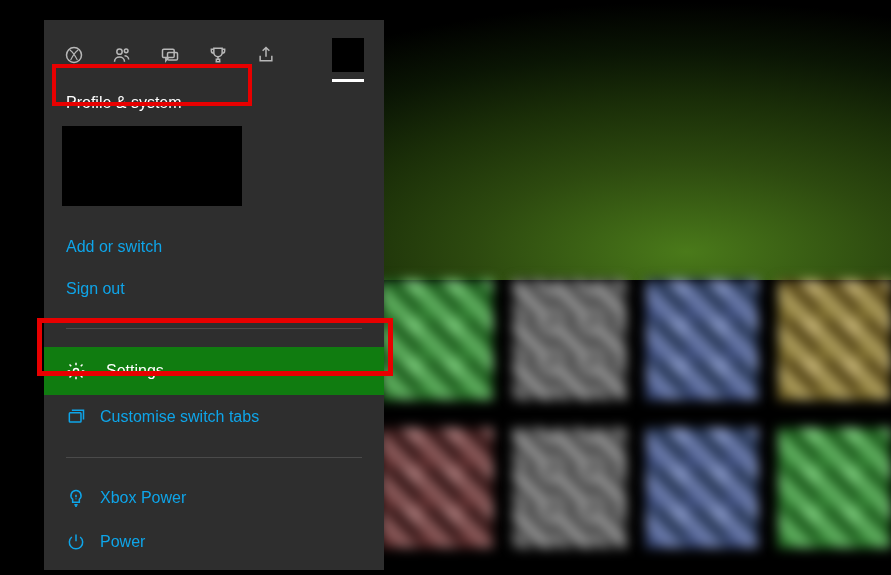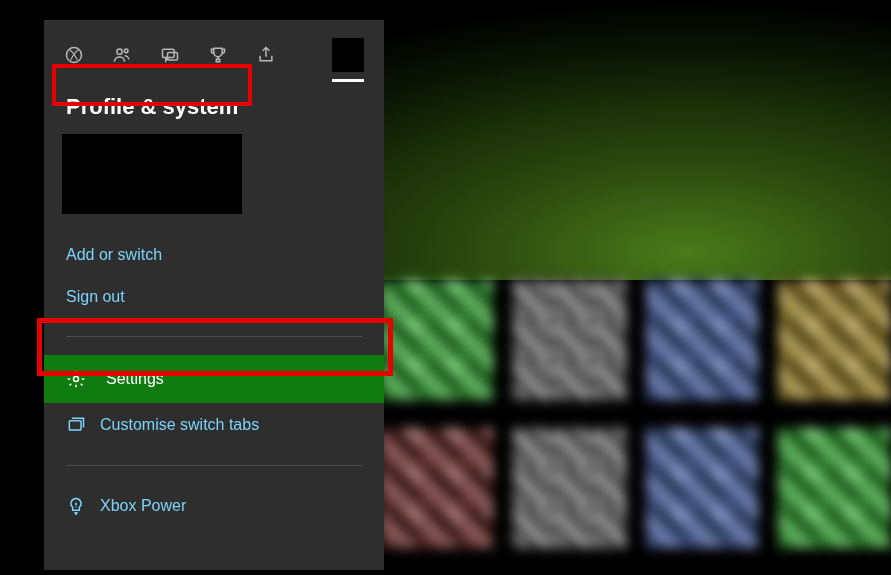--- a/index.html
+++ b/index.html
@@ -91,39 +91,39 @@
       right: 0;
       height: 3px;
       background: #fff;
     }
 
     .title-wrap {
       margin: 8px 14px 10px 14px;
       padding: 4px 8px;
     }
     .title {
-      font-size: 22px;
-      font-weight: 700;
+      font-size: 16px;
+      font-weight: 400;
       color: #fff;
     }
 
     .avatar-box {
       margin: 4px 18px 14px 18px;
       width: 180px;
       height: 80px;
       background: #000;
     }
 
     .menu {
       padding: 6px 18px;
     }
     .menu-item {
       padding: 12px 4px;
       font-size: 16px;
-      color: #7dd3fc;
+      color: #0ea5e9;
       display: flex;
       align-items: center;
       gap: 14px;
     }
     .menu-item .icon {
       width: 20px;
       height: 20px;
       display: flex;
       align-items: center;
       justify-content: center;
@@ -279,17 +279,26 @@
       <span class="icon">
         <svg viewBox="0 0 24 24" width="20" height="20" fill="none" stroke="currentColor" stroke-width="1.8">
           <path d="M12 3a6 6 0 0 0-4 10.5V17h8v-3.5A6 6 0 0 0 12 3z"></path>
           <path d="M10 20h4M11 22h2"></path>
           <path d="M12 8v3" stroke-width="2"></path>
           <circle cx="12" cy="13" r="0.8" fill="currentColor" stroke="none"></circle>
         </svg>
       </span>
       <span>Xbox Power</span>
     </div>
+    <div class="menu-item">
+      <span class="icon">
+        <svg viewBox="0 0 24 24" width="20" height="20" fill="none" stroke="currentColor" stroke-width="1.8">
+          <path d="M12 3v8"></path>
+          <path d="M7 6a8 8 0 1 0 10 0"></path>
+        </svg>
+      </span>
+      <span>Power</span>
+    </div>
   </div>
 </div>
 
 <div class="hl-title"></div>
 <div class="hl-settings"></div>
 
 </body></html>

